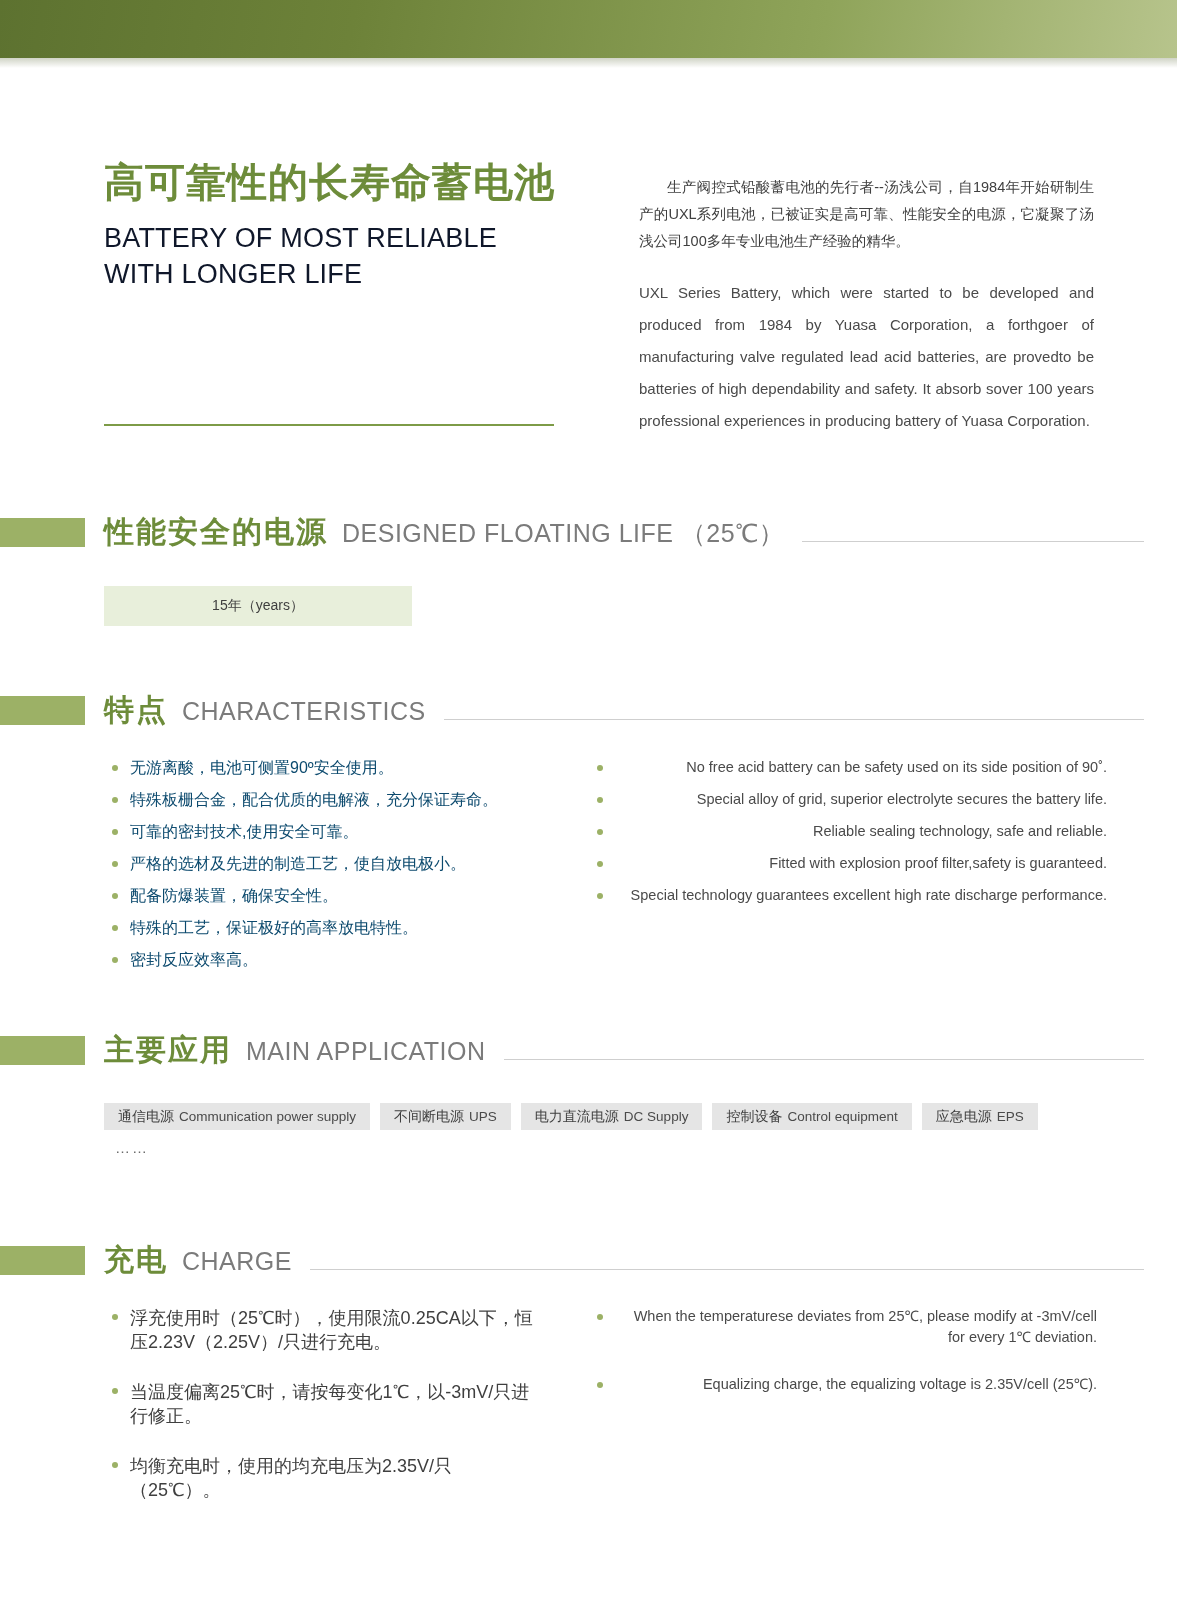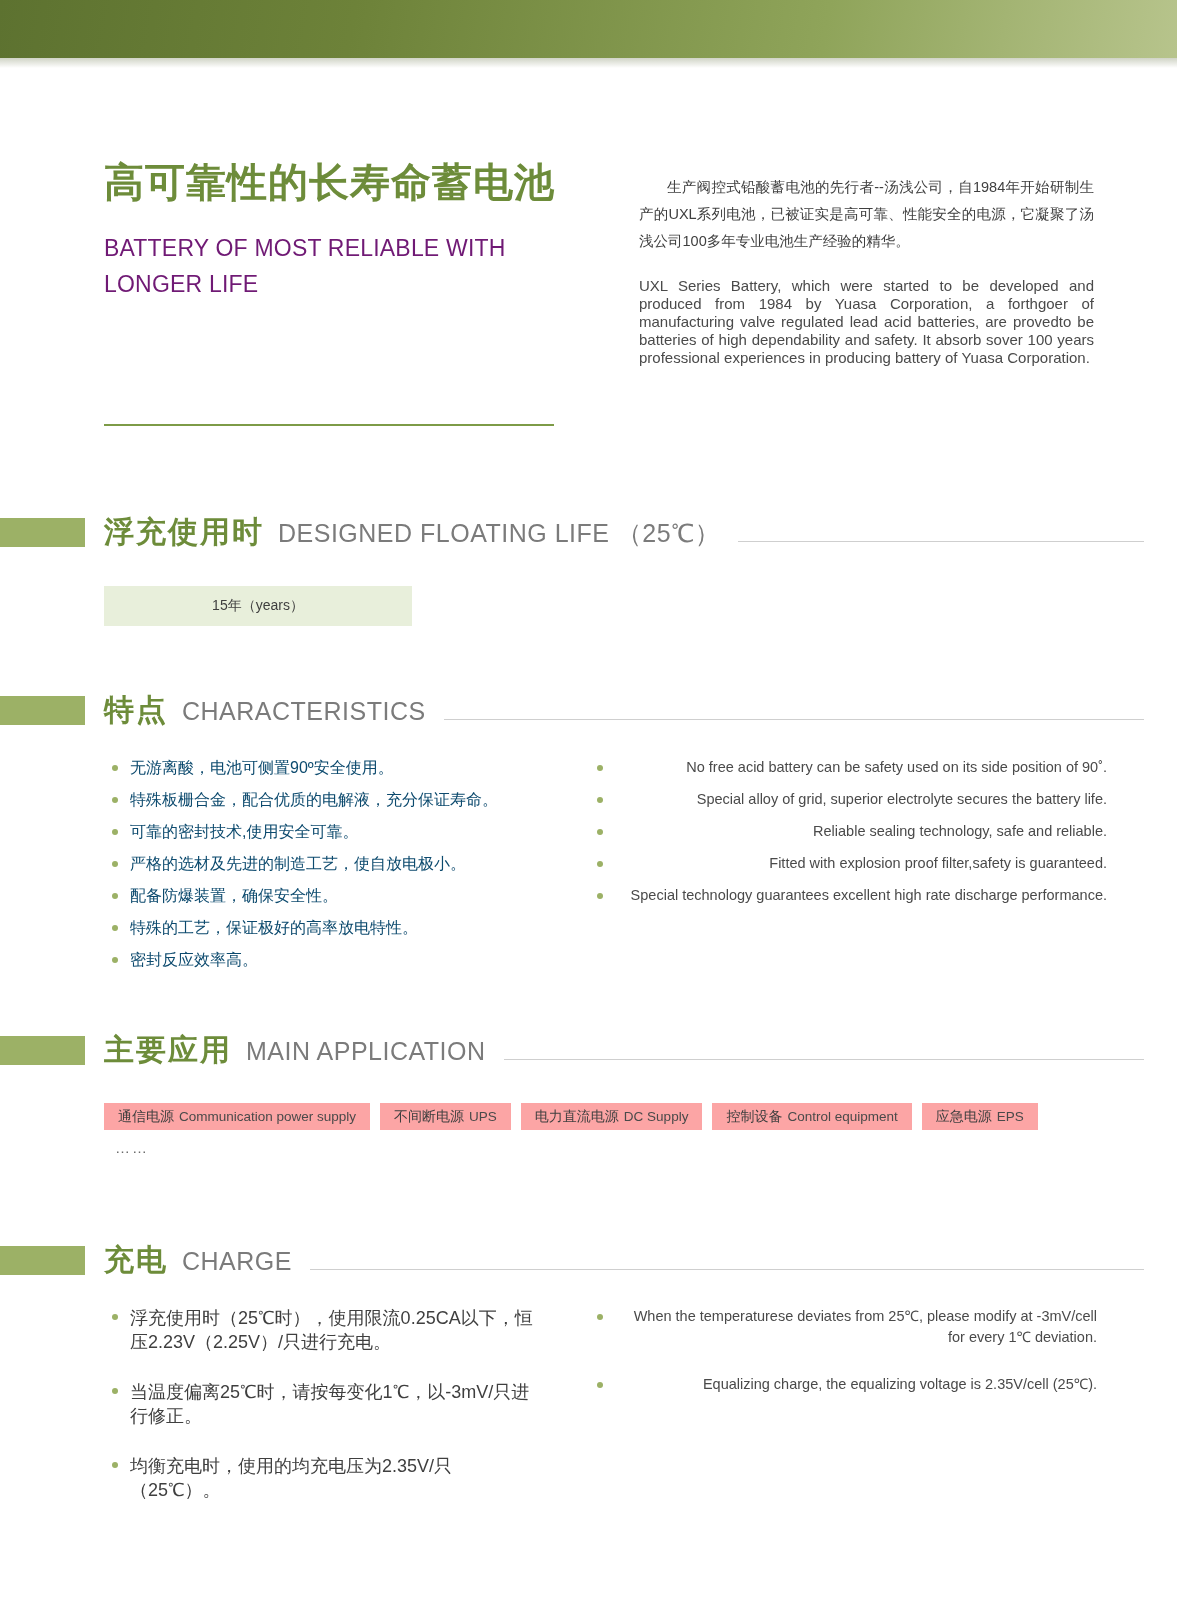--- a/index.html
+++ b/index.html
@@ -47,23 +47,23 @@
   .title-cn {
     font-size: 40px;
     font-weight: bold;
     color: #6d8c3a;
     letter-spacing: 1px;
     line-height: 52px;
     margin: 0;
     font-family: Liberation Mono, monospace;
   }
   .title-en {
-    margin-top: 18px;
-    font-size: 23px;
-    color: #701a75;
+    margin-top: 8px;
+    font-size: 27px;
+    color: #0f172a;
     line-height: 36px;
     letter-spacing: 0.2px;
   }
   .title-rule {
     position: absolute;
     left: 0;
     top: 264px;
     width: 450px;
     height: 2px;
     background: #7d9b47;
@@ -78,21 +78,21 @@
     font-size: 14.5px;
     line-height: 27px;
     color: #3f3f3f;
     text-indent: 28px;
     text-align: justify;
     margin: 0;
   }
   .intro-en {
     margin-top: 22px;
     font-size: 15px;
-    line-height: 18px;
+    line-height: 32px;
     color: #4a4a4a;
     text-align: justify;
   }
 
   
   .section {
     position: absolute;
     left: 0;
     width: 1177px;
   }
@@ -188,21 +188,21 @@
 
   
   .tags {
     position: absolute;
     left: 104px;
     top: 0;
     display: flex;
     gap: 10px;
   }
   .tag {
-    background: #fca5a5;
+    background: #e5e5e5;
     height: 27px;
     display: flex;
     align-items: center;
     padding: 0 14px;
     font-size: 14px;
     color: #3f3f3f;
     white-space: nowrap;
   }
   .tag .en {
     font-size: 13.5px;
@@ -246,21 +246,21 @@
   <div class="title-rule"></div>
   <div class="header-right">
     <p class="intro-cn">生产阀控式铅酸蓄电池的先行者--汤浅公司，自1984年开始研制生产的UXL系列电池，已被证实是高可靠、性能安全的电源，它凝聚了汤浅公司100多年专业电池生产经验的精华。</p>
     <p class="intro-en">UXL Series Battery, which were started to be developed and produced from 1984 by Yuasa Corporation, a forthgoer of manufacturing valve regulated lead acid batteries, are provedto be batteries of high dependability and safety. It absorb sover 100 years professional experiences in producing battery of Yuasa Corporation.</p>
   </div>
 </div>
 
 <div class="section" style="top:512px;">
   <div class="sec-bar"></div>
   <div class="sec-head">
-    <span class="sec-cn">浮充使用时</span>
+    <span class="sec-cn">性能安全的电源</span>
     <span class="sec-en">DESIGNED FLOATING LIFE （25℃）</span>
     <span class="sec-line"></span>
   </div>
 </div>
 <div class="section" style="top:586px;">
   <div class="float-box">15年（years）</div>
 </div>
 
 <div class="section" style="top:690px;">
   <div class="sec-bar"></div>

